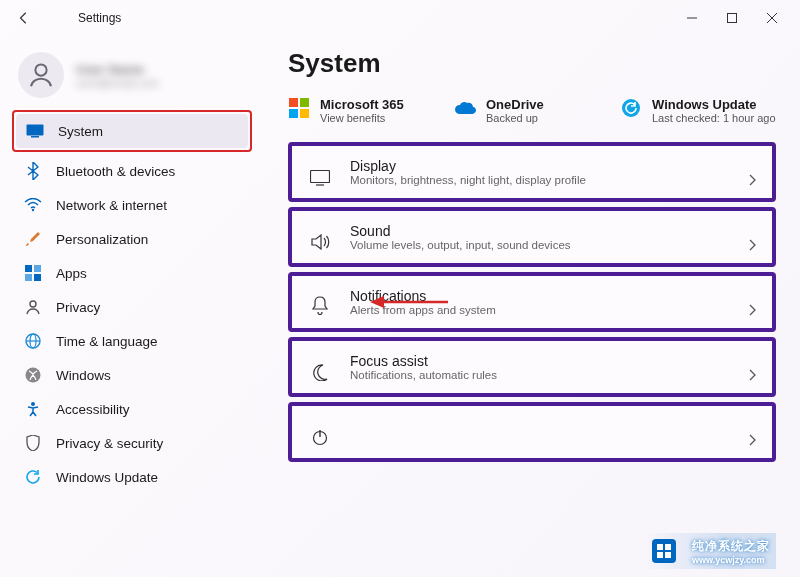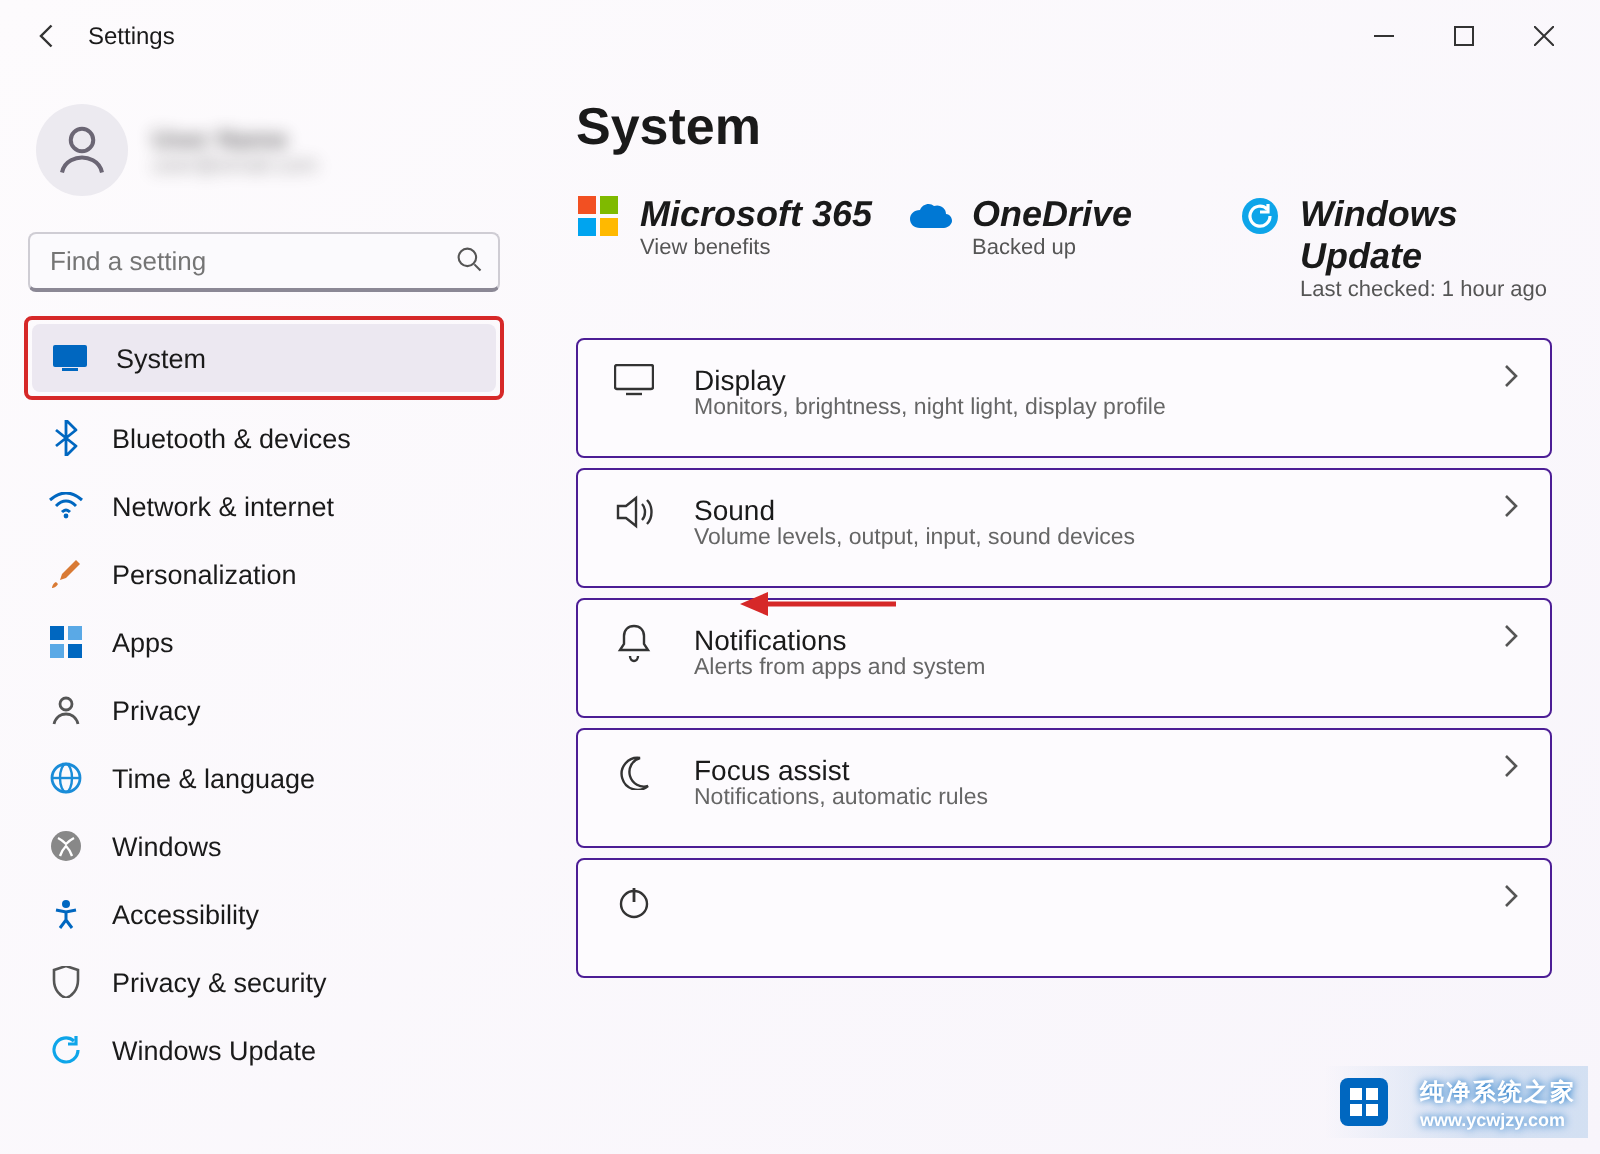--- a/index.html
+++ b/index.html
@@ -1,19 +1,19 @@
 <!DOCTYPE html>
 <html><head>
 <meta charset="utf-8">
 <style>
 * { box-sizing: border-box; margin: 0; padding: 0; font-family: "Segoe UI", -apple-system, sans-serif; }
 html, body { width: 800px; height: 577px; background: linear-gradient(135deg, #fdfbfd, #f8f5fb); overflow: hidden; color: #1a1a1a; }
 
 
-.titlebar { display: flex; align-items: center; height: 36px; padding: 0 8px; }
+.titlebar { display: flex; align-items: center; height: 36px; padding: 0 8px; gap: 34px; }
 .titlebar .back { width: 32px; height: 32px; display: flex; align-items: center; justify-content: center; cursor: pointer; }
 .titlebar .title { font-size: 12px; margin-left: 4px; }
 .titlebar .spacer { flex: 1; }
 .win-controls { display: flex; }
 .win-btn { width: 40px; height: 32px; display: flex; align-items: center; justify-content: center; cursor: pointer; }
 
 .main { display: flex; height: calc(100% - 36px); }
 
 
 .sidebar { width: 260px; padding: 10px 10px 10px 14px; }
@@ -40,35 +40,35 @@
 
 .pc-header { display: flex; align-items: flex-start; gap: 18px; margin-bottom: 18px; }
 .pc-thumb { width: 94px; height: 58px; border-radius: 6px; background: radial-gradient(circle at 50% 110%, #ff4da6 0%, #7b2ff7 25%, #2d1a52 55%, #0b0820 100%); }
 .pc-name { font-size: 16px; font-weight: 600; }
 .pc-model { font-size: 12.5px; color: #333; }
 .pc-rename { font-size: 12.5px; color: #0067c0; cursor: pointer; }
 
 .status-row { display: flex; gap: 10px; margin-bottom: 18px; }
 .status-card { display: flex; align-items: flex-start; gap: 10px; flex: 1; }
 .status-icon { width: 22px; height: 22px; display: flex; align-items: center; justify-content: center; }
-.status-title { font-size: 18px; font-weight: 600; font-style: italic; }
+.status-title { font-size: 13px; font-weight: 600; }
 .status-sub { font-size: 11px; color: #555; }
 
 .settings-list { display: flex; flex-direction: column; gap: 5px; }
-.settings-item { display: flex; align-items: flex-start; background: #fdfbfe; border: 1px solid #4c1d95; border-radius: 4px; padding: 12px 16px; cursor: pointer; position: relative; min-height: 60px; }
+.settings-item { display: flex; align-items: flex-end; background: #fdfbfe; border: 4px solid #4c1d95; border-radius: 4px; padding: 12px 16px; cursor: pointer; position: relative; min-height: 60px; }
 .item-icon { width: 24px; display: flex; justify-content: center; margin-right: 18px; }
 .item-title { font-size: 14px; }
 .item-sub { font-size: 11.5px; color: #666; }
 .chevron { margin-left: auto; color: #555; }
 
 .red-arrow { position: absolute; left: 370px; top: 292px; pointer-events: none; }
 .red-arrow svg { width: 80px; height: 20px; }
 
 
-.watermark { position: absolute; bottom: 8px; right: 6px; display: flex; align-items: center; gap: 14px; font-size: 12px; color: #fff; text-shadow: 0 0 4px #0067c0; background: linear-gradient(90deg, rgba(255,255,255,0) 0%, rgba(0,103,192,0.15) 60%); padding: 4px 6px; }
+.watermark { position: absolute; bottom: 8px; right: 24px; display: flex; align-items: center; gap: 14px; font-size: 12px; color: #fff; text-shadow: 0 0 4px #0067c0; background: linear-gradient(90deg, rgba(255,255,255,0) 0%, rgba(0,103,192,0.15) 60%); padding: 4px 6px; }
 .watermark .cn { font-weight: 700; letter-spacing: 1px; }
 .watermark .url { font-size: 9px; display: block; font-weight: bold; }
 
 svg { display: block; }
 </style>
 </head>
 <body>
 
 <div class="titlebar">
   <div class="back">
@@ -105,29 +105,20 @@
             <circle cx="12" cy="8" r="4.5" stroke="#6b6674" stroke-width="1.6" fill="none"></circle>
             <path d="M4 21c1-5 6-6 8-6s7 1 8 6" stroke="#6b6674" stroke-width="1.6" fill="none"></path>
           </svg>
       </div>
       <div class="user-info">
         <div class="user-name">User Name</div>
         <div class="user-email">user@email.com</div>
       </div>
     </div>
 
-    <div class="search-wrap">
-      <input class="search-input" placeholder="Find a setting" style="">
-      <span class="search-icon-pos">
-          <svg width="14" height="14" viewBox="0 0 16 16">
-            <circle cx="6.5" cy="6.5" r="5" stroke="#555" fill="none" stroke-width="1.2"></circle>
-            <line x1="10.5" y1="10.5" x2="14" y2="14" stroke="#555" stroke-width="1.2"></line>
-          </svg>
-        </span>
-    </div>
 
     <ul class="nav">
       <li class="highlight-box">
         <div class="nav-item selected">
           <span class="nav-icon">
               <svg width="18" height="14" viewBox="0 0 18 14">
                 <rect x="0.5" y="0.5" width="17" height="11" rx="1" fill="#0067c0"></rect>
                 <rect x="5" y="12" width="8" height="1.5" fill="#0067c0"></rect>
               </svg>
             </span>

